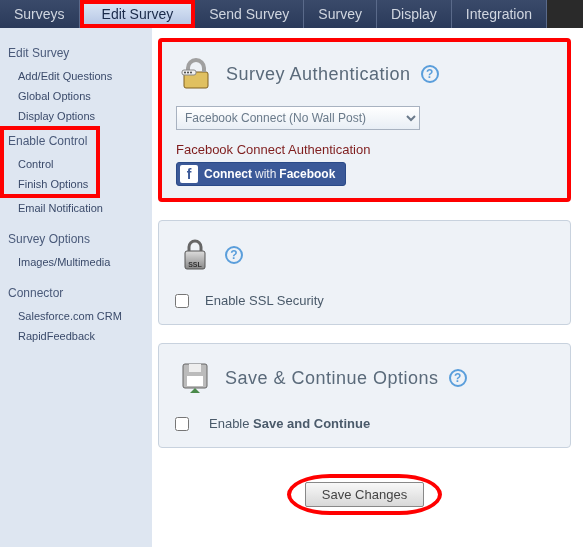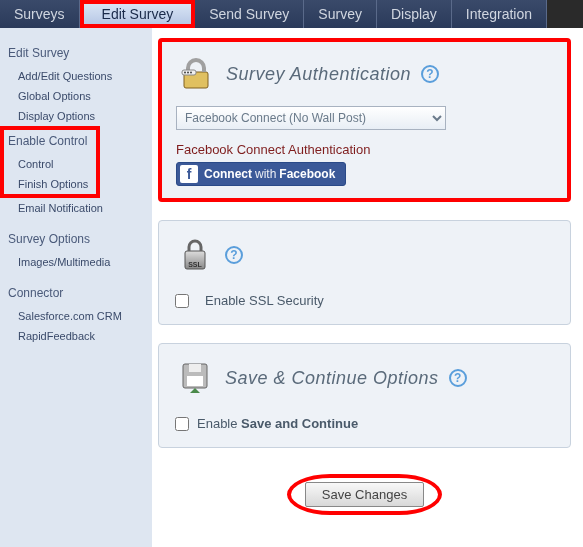--- a/index.html
+++ b/index.html
@@ -19,26 +19,26 @@
   .sb-hl .group-title{margin-top:8px;}
   
   .main { flex: 1; padding: 10px 10px 10px 0; background:#fff; margin-left:0;}
   .body{background:#dee6f1;}
   .main{padding:10px 12px 10px 6px;}
   
   .panel { background: #eef2f7; border: 1px solid #c8d2de; border-radius: 4px; padding: 14px 16px; margin-bottom: 18px; }
   .panel.hl { border: 4px solid red; padding: 12px 14px; }
   
   .panel-head { display: flex; align-items: center; gap: 10px; margin-bottom: 12px; }
-  .panel-title { color: #5a6a7a; font-size: 18px; font-weight: normal; letter-spacing: 0.5px; font-family: "Trebuchet MS", Verdana, sans-serif; font-style: italic;}
+  .panel-title { color: #5a6a7a; font-size: 18px; font-weight: normal; letter-spacing: 0.5px; font-family: "Trebuchet MS", Verdana, sans-serif;}
   .help { width: 18px; height: 18px; border: 2px solid #5a9edb; border-radius: 50%; color: #5a9edb; font-weight: bold; font-size: 12px; text-align: center; line-height: 14px; cursor: pointer; }
   
   .icon-box { width: 40px; height: 40px; display:flex; align-items:center; justify-content:center; }
   
-  .dropdown { width: 270px; height: 24px; border: 1px solid #a8b2c0; background: linear-gradient(#fff,#e8eef5); color: #6a7a8a; font-size: 12px; padding: 2px 4px; margin-bottom: 12px;}
+  .dropdown { width: 244px; height: 24px; border: 1px solid #a8b2c0; background: linear-gradient(#fff,#e8eef5); color: #6a7a8a; font-size: 12px; padding: 2px 4px; margin-bottom: 12px;}
   
   .subhead { color: #7f1d1d; font-size: 13px; margin-bottom: 5px; }
   
   .fb-btn { display: inline-flex; align-items:center; background: #3b5998; color: #fff; border: 1px solid #2a4a88; border-radius: 3px; height: 24px; padding: 0 10px 0 0; font-size: 12px; cursor:pointer;}
   .fb-btn .f { background:#fff; color:#3b5998; font-weight:bold; width:18px; height:18px; margin:0 6px 0 3px; text-align:center; line-height:18px; border-radius:2px; font-family: Arial; font-size:14px;}
   .fb-btn b{font-weight:bold;}
   .fb-btn .thin{font-weight:normal; opacity:.9; margin:4px 3px;}
   
   .chk-row { display:flex; align-items:center; gap: 16px; color:#4a5a6a; font-size:13px; padding: 6px 0 2px 0;}
   .chk-row input { width:14px; height:14px; }
@@ -139,21 +139,21 @@
           <svg width="36" height="36" viewBox="0 0 36 36">
             <rect x="6" y="4" width="24" height="24" rx="2" fill="#bbb" stroke="#666"></rect>
             <rect x="12" y="4" width="12" height="8" fill="#eee"></rect>
             <rect x="10" y="16" width="16" height="10" fill="#fff"></rect>
             <path d="M18 28 l-5 5 h10 z" fill="#4a8a4a"></path>
           </svg>
         </div>
         <div class="panel-title">Save &amp; Continue Options</div>
         <div class="help">?</div>
       </div>
-      <label class="chk-row" style="gap:8px;">
+      <label class="chk-row" style="gap:20px;">
         <input type="checkbox" style="">
         <span>
           <span>Enable </span><b>Save and Continue</b>
         </span>
       </label>
     </div>
 
     <div class="save-row">
       <span class="save-oval">
         <button class="save-btn">Save Changes</button>

